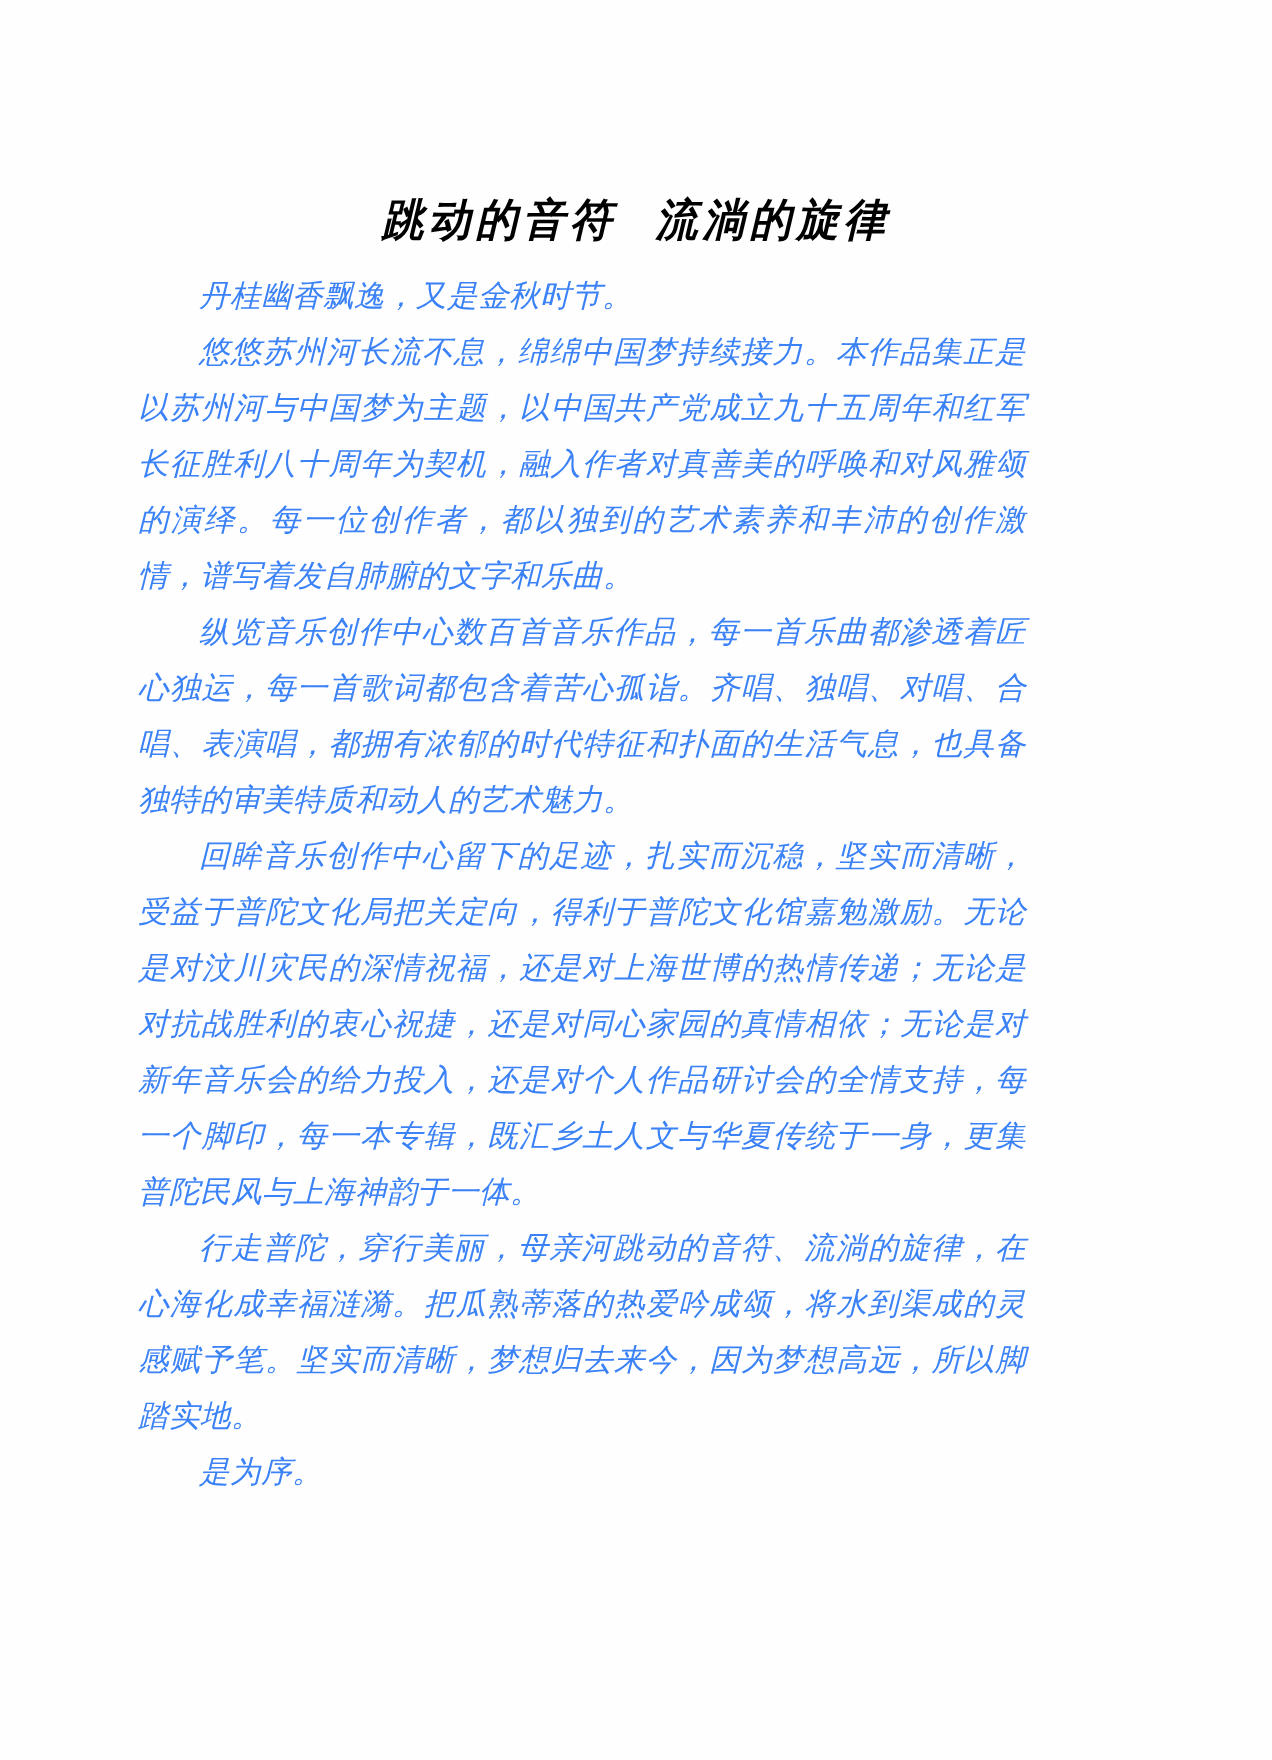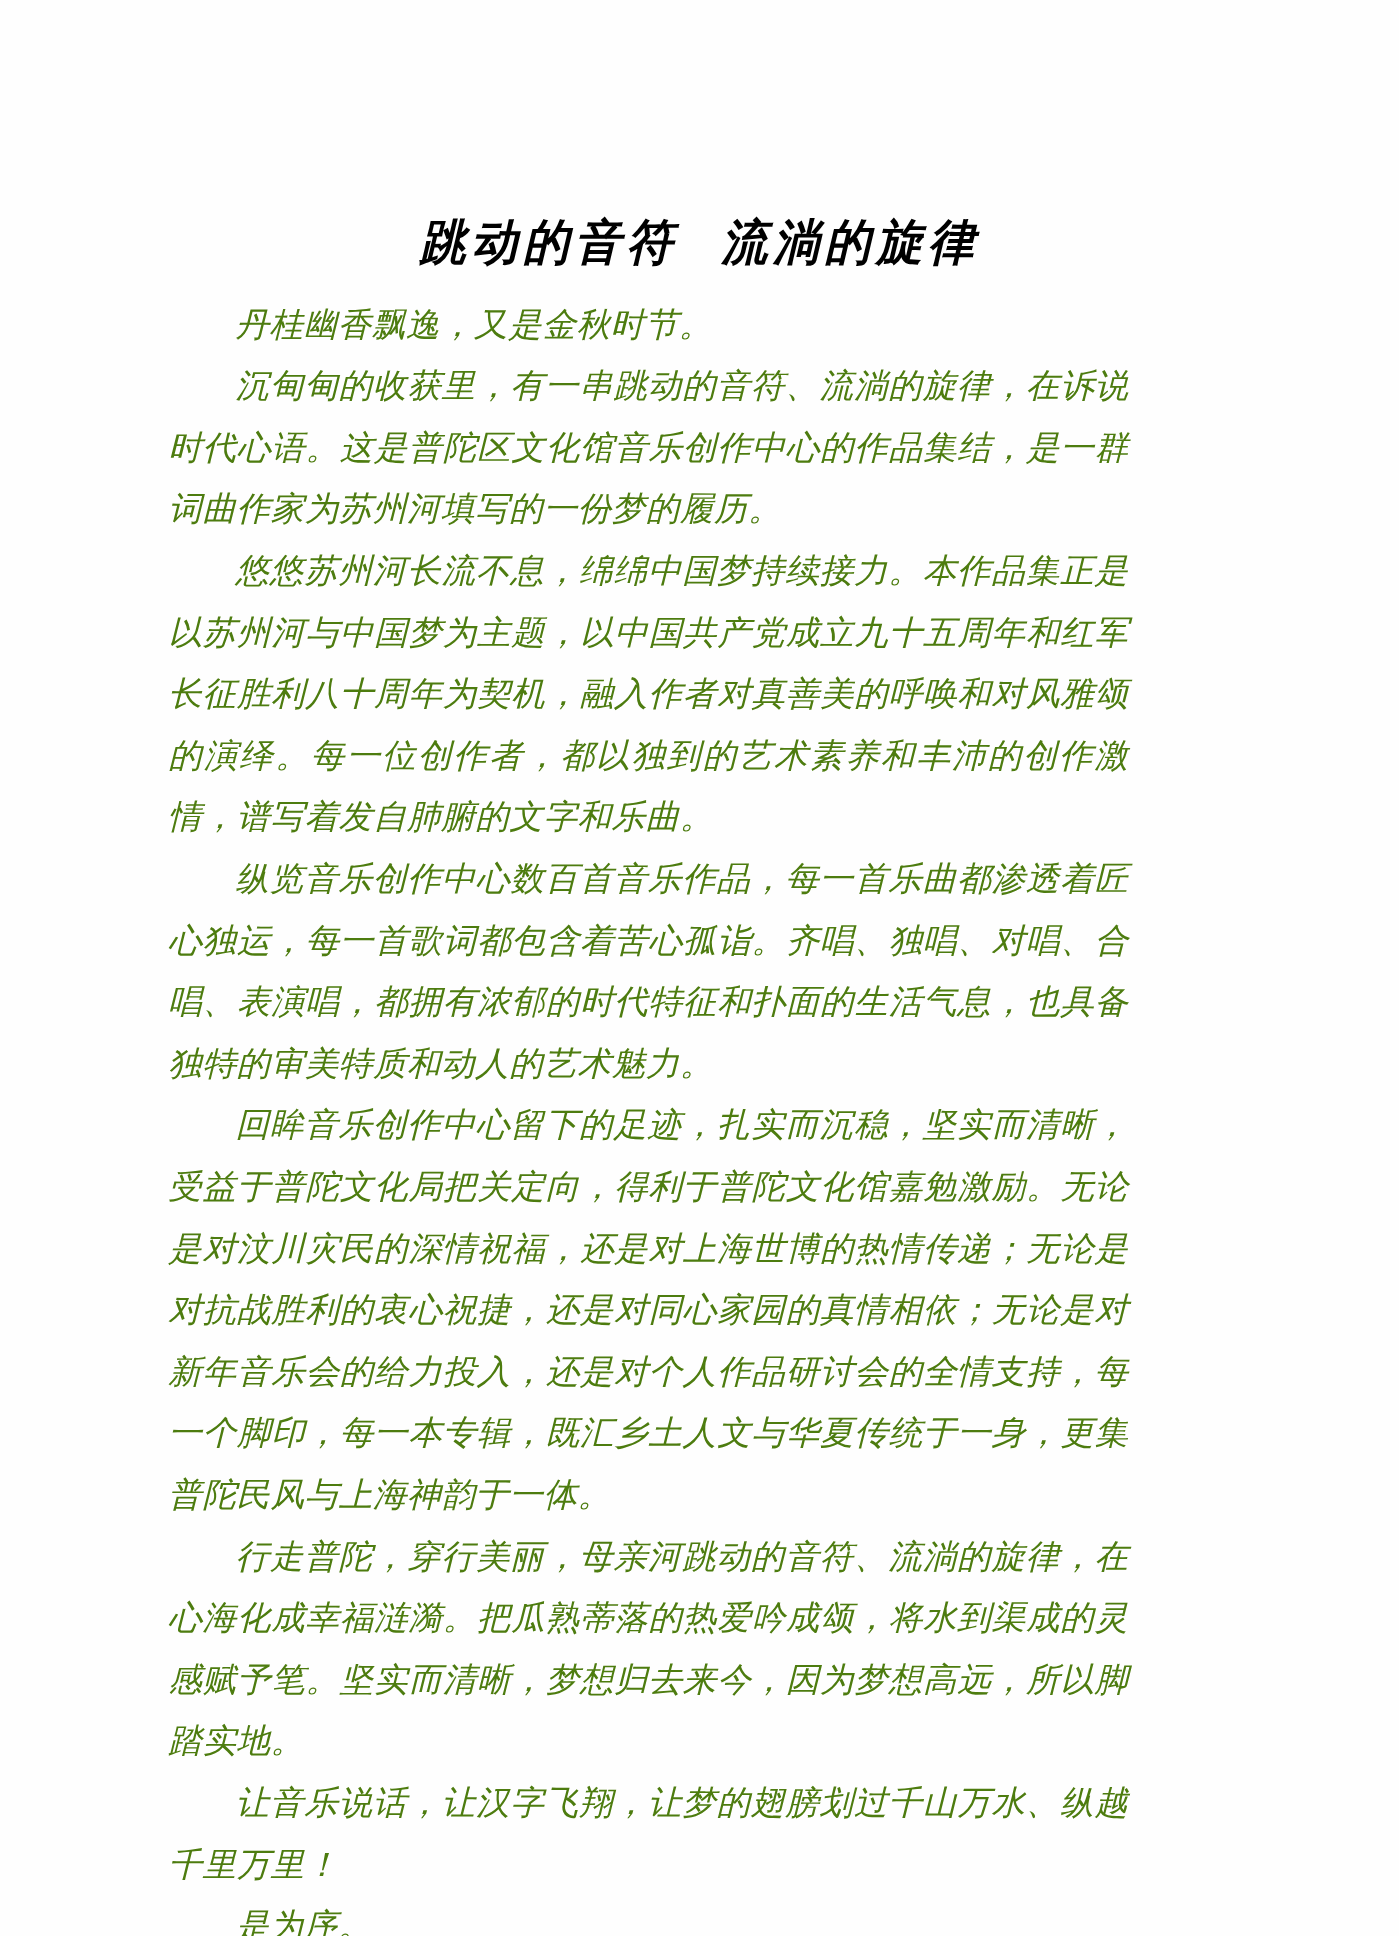--- a/index.html
+++ b/index.html
@@ -43,48 +43,46 @@
     transform-origin: center top;
     white-space: pre;
   }
   .body-block {
     position: absolute;
     top: 268px;
     left: 138px;
     width: 888px;
   }
   p.para {
-    margin: 0 0 0 15px;
+    margin: 0 0 0 0;
     text-indent: 2em;
     font-family: "DejaVu Serif", "Liberation Serif", serif;
     font-size: 30.5px;
     line-height: 56px;
-    color: #4d7c0f;
+    color: #3b82f6;
     text-align: justify;
     text-justify: inter-character;
     letter-spacing: 0.5px;
     word-break: break-all;
     font-style: italic;
     transform-origin: left top;
   }
   p.para:last-child {
     margin-bottom: 0;
   }
 </style>
 </head>
 <body>
 
 <div class="page">
 
   <h1 class="doc-title">跳动的音符  流淌的旋律</h1>
 
   <div class="body-block">
     <p class="para">丹桂幽香飘逸，又是金秋时节。</p>
-    <p class="para">沉甸甸的收获里，有一串跳动的音符、流淌的旋律，在诉说时代心语。这是普陀区文化馆音乐创作中心的作品集结，是一群词曲作家为苏州河填写的一份梦的履历。</p>
     <p class="para">悠悠苏州河长流不息，绵绵中国梦持续接力。本作品集正是以苏州河与中国梦为主题，以中国共产党成立九十五周年和红军长征胜利八十周年为契机，融入作者对真善美的呼唤和对风雅颂的演绎。每一位创作者，都以独到的艺术素养和丰沛的创作激情，谱写着发自肺腑的文字和乐曲。</p>
     <p class="para">纵览音乐创作中心数百首音乐作品，每一首乐曲都渗透着匠心独运，每一首歌词都包含着苦心孤诣。齐唱、独唱、对唱、合唱、表演唱，都拥有浓郁的时代特征和扑面的生活气息，也具备独特的审美特质和动人的艺术魅力。</p>
     <p class="para">回眸音乐创作中心留下的足迹，扎实而沉稳，坚实而清晰，受益于普陀文化局把关定向，得利于普陀文化馆嘉勉激励。无论是对汶川灾民的深情祝福，还是对上海世博的热情传递；无论是对抗战胜利的衷心祝捷，还是对同心家园的真情相依；无论是对新年音乐会的给力投入，还是对个人作品研讨会的全情支持，每一个脚印，每一本专辑，既汇乡土人文与华夏传统于一身，更集普陀民风与上海神韵于一体。</p>
     <p class="para">行走普陀，穿行美丽，母亲河跳动的音符、流淌的旋律，在心海化成幸福涟漪。把瓜熟蒂落的热爱吟成颂，将水到渠成的灵感赋予笔。坚实而清晰，梦想归去来今，因为梦想高远，所以脚踏实地。</p>
-    <p class="para">让音乐说话，让汉字飞翔，让梦的翅膀划过千山万水、纵越千里万里！</p>
     <p class="para">是为序。</p>
   </div>
 
 </div>
 
 </body></html>

